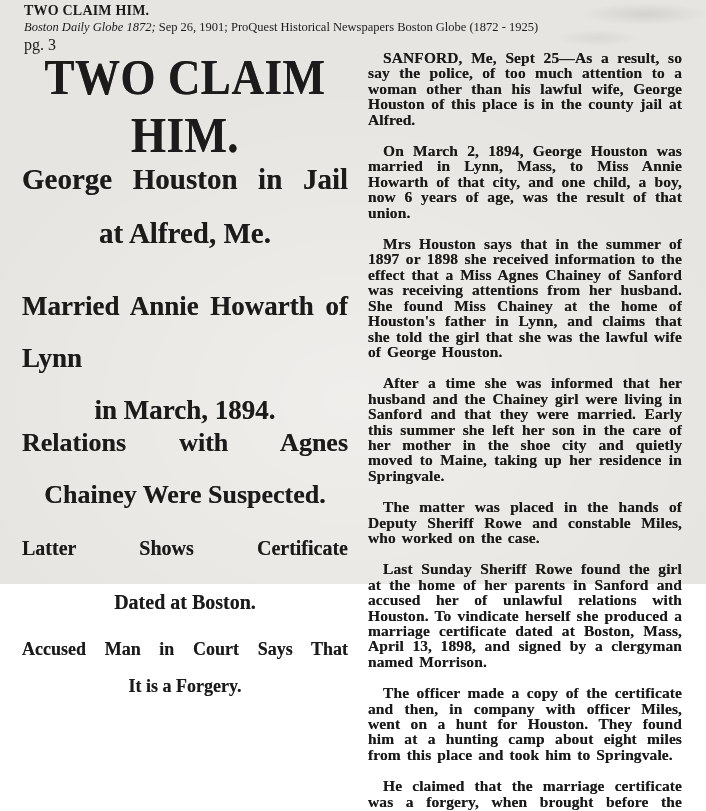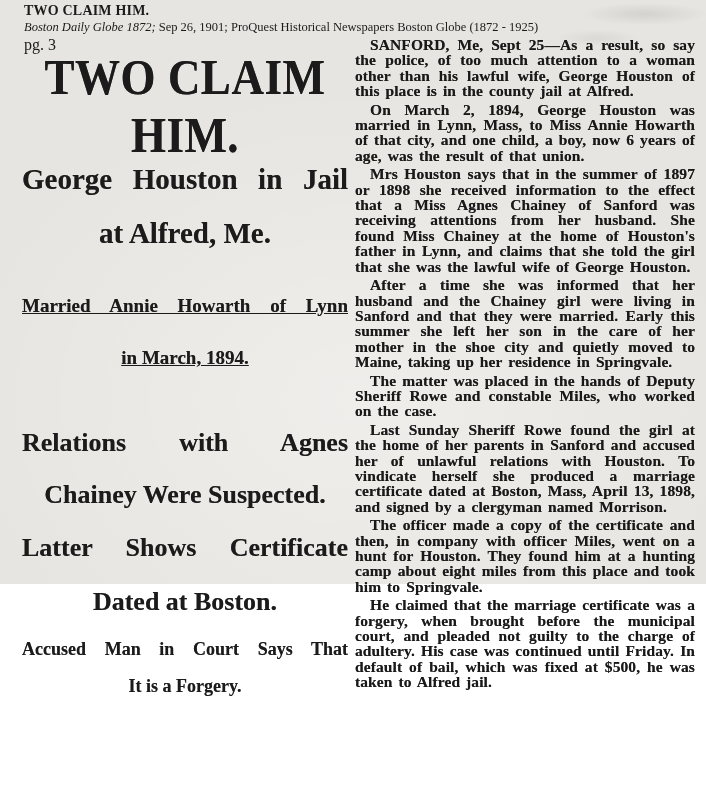--- a/index.html
+++ b/index.html
@@ -78,41 +78,41 @@
     text-shadow: 0 0 0.5px rgba(10,10,10,0.55);
   }
   .deck .spread {
     text-align: justify;
     text-align-last: justify;
   }
   .deck .centered {
     text-align: center;
   }
   .deck-1 { top: 152px; font-size: 29px; line-height: 54px; }
-  .deck-2 { top: 280px; font-size: 19px; line-height: 52px; text-decoration: underline; }
+  .deck-2 { top: 280px; font-size: 27px; line-height: 52px; }
   .deck-3 { top: 417px; font-size: 26px; line-height: 52px; }
-  .deck-4 { top: 521px; font-size: 26px; line-height: 54px; }
+  .deck-4 { top: 521px; font-size: 20px; line-height: 54px; }
   .deck-5 { top: 631px; font-size: 18px; line-height: 37px; }
   
   .right-col {
     position: absolute;
     left: 352px;
     top: 34px;
     width: 346px;
     font-size: 15.5px;
     font-weight: bold;
     line-height: 15.4px;
     text-align: justify;
     letter-spacing: 0.1px;
     word-spacing: 2px;
     color: #191919;
     text-shadow: 0 0 0.5px rgba(20,20,20,0.6);
   }
   .right-col p {
-    margin: 3px;
+    margin: 16px;
     text-indent: 15px;
   }
 </style>
 </head>
 <body>
 
 <div class="page">
 
   <header class="meta">
     <div class="meta-title">TWO CLAIM HIM.</div>

